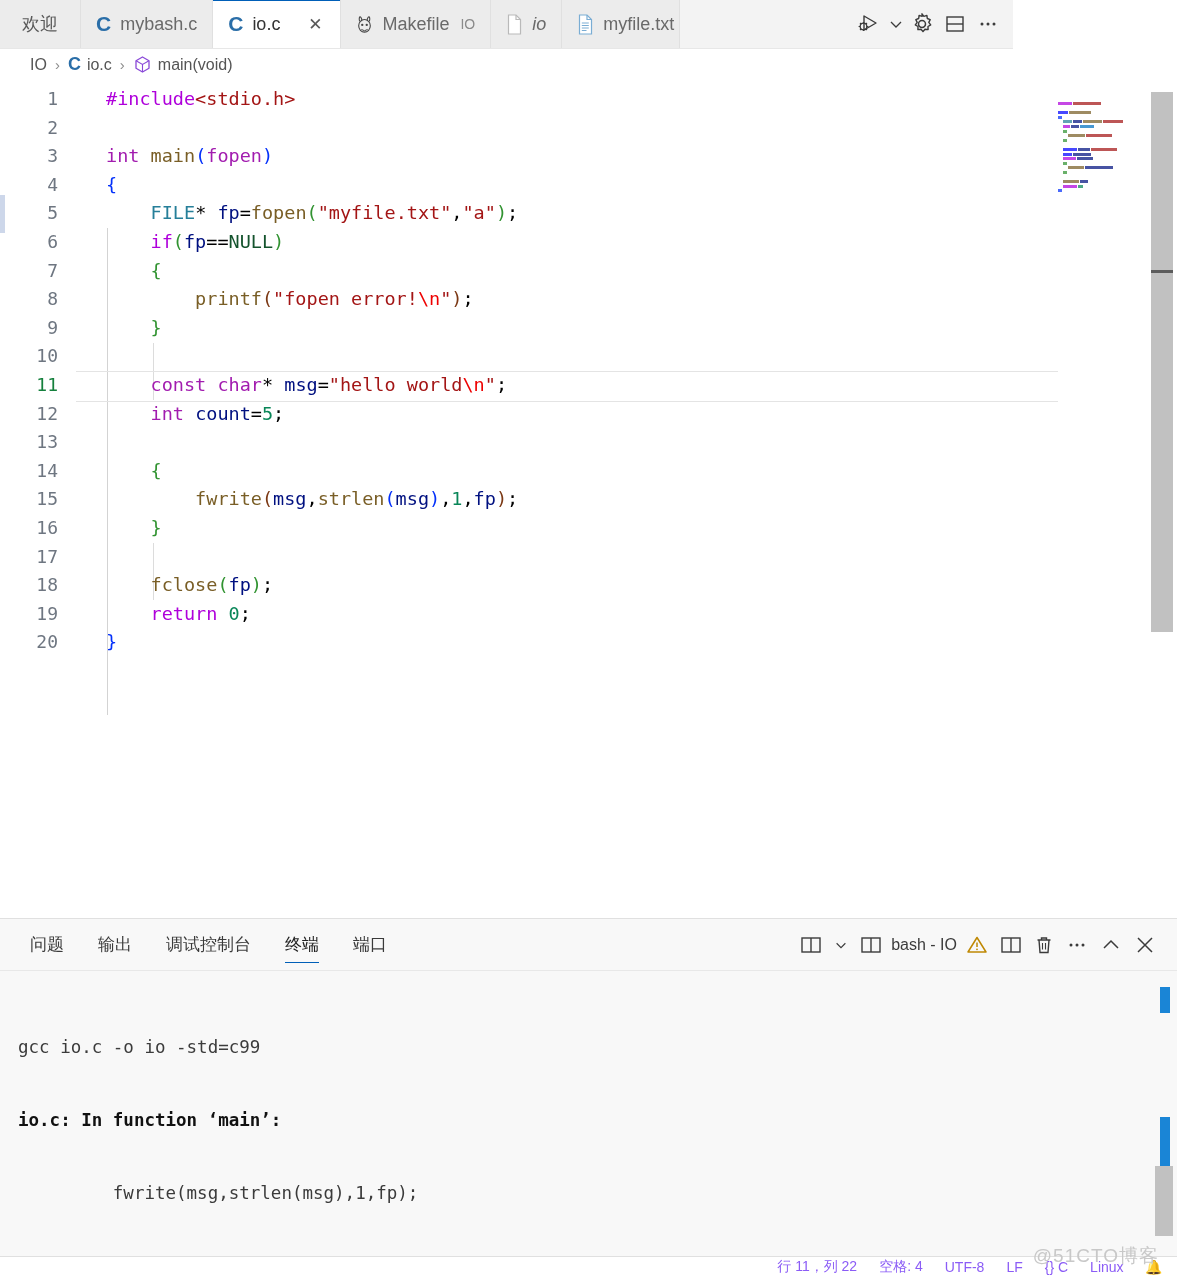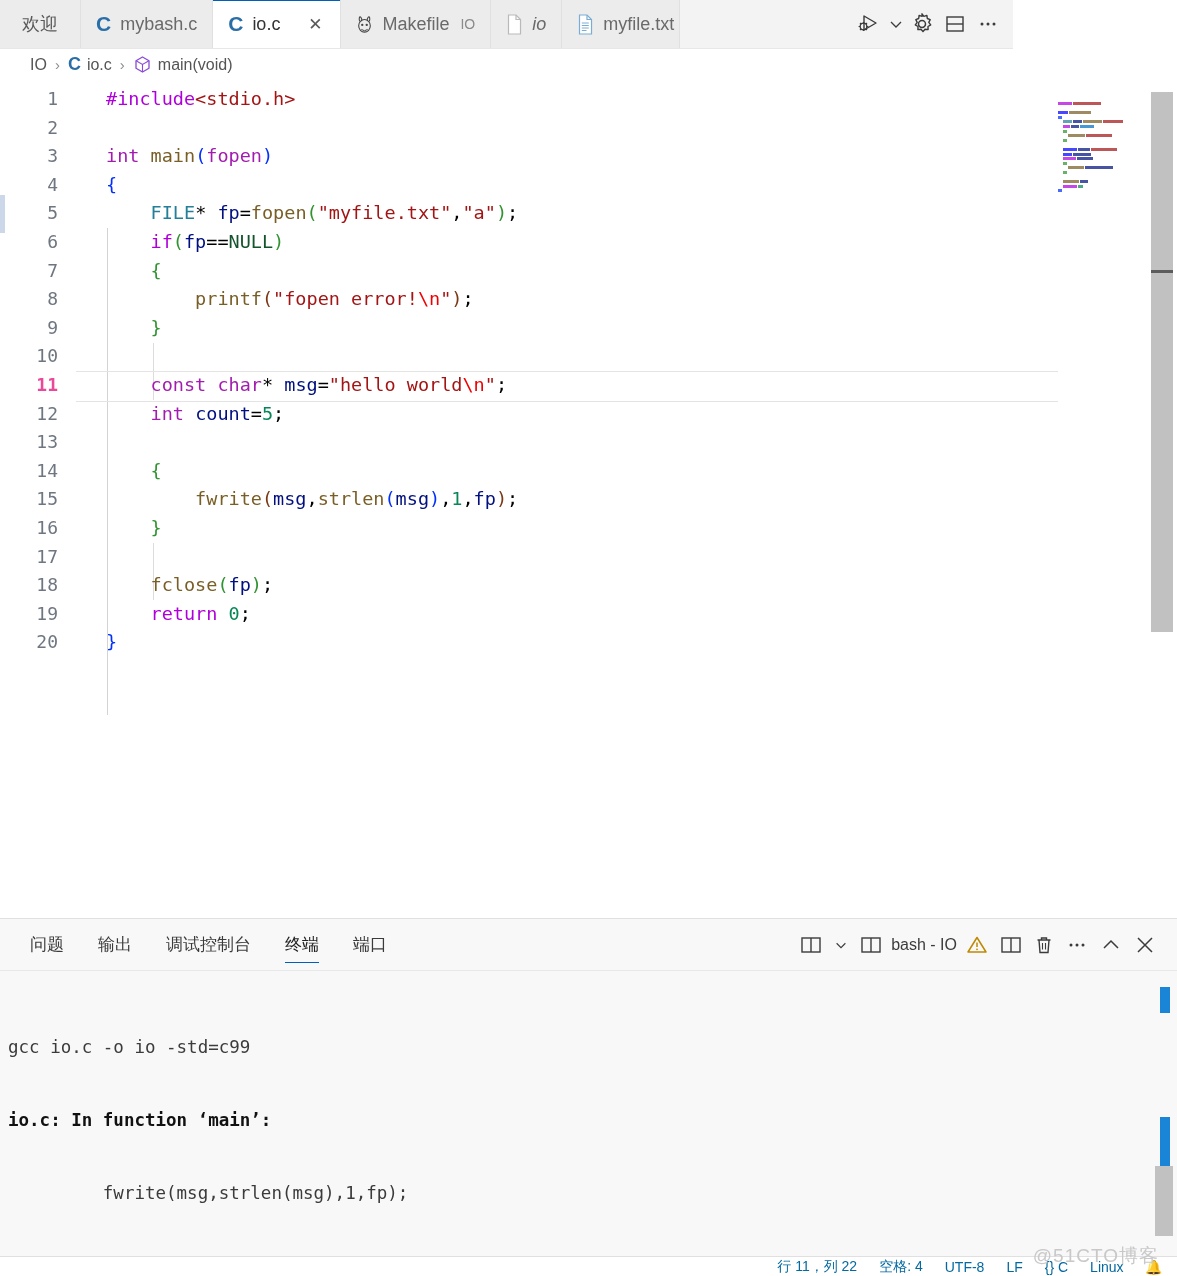--- a/index.html
+++ b/index.html
@@ -85,21 +85,21 @@
   .cline.current::before {
     content: ""; position: absolute; left: 76px; right: 115px; top: 0;
     border-top: 1px solid #e4e4e4; border-bottom: 1px solid #e4e4e4;
     height: 28.6px; pointer-events: none;
   }
   .lnum {
     width: 76px; text-align: right; padding-right: 18px;
     color: #6e7681; font-size: 18px; flex: none;
     font-family: "DejaVu Sans Mono", monospace;
   }
-  .cline.current .lnum { color: #ec4899; font-weight: bold; }
+  .cline.current .lnum { color: #15803d; font-weight: normal; }
   .ctext { padding-left: 30px; position: relative; z-index: 1; }
 
   
   .guide1, .guide2 {
     position: absolute; width: 1px; background: #d3d3d3; z-index: 0;
   }
   .guide1 { left: 107px; top: 143px; height: 487px; }
   .guide2a { position: absolute; left: 153px; top: 258px; height: 57px; width: 1px; background: #dcdcdc; }
   .guide2b { position: absolute; left: 153px; top: 458px; height: 57px; width: 1px; background: #dcdcdc; }
 
@@ -164,40 +164,40 @@
   .pact {
     height: 30px; display: flex; align-items: center; justify-content: center;
     color: #3b3b3b; cursor: pointer; gap: 5px; padding: 0 3px;
   }
   .term-name { font-size: 16px; color: #3b3b3b; white-space: nowrap; }
 
   .term-body {
     position: absolute; left: 0; top: 52px; right: 0; bottom: 0;
     font-family: "DejaVu Sans Mono", monospace;
     font-size: 17.5px; line-height: 24.2px; color: #3b3b3b;
-    padding: 16px 0 0 8px; white-space: pre; overflow: hidden;
+    padding: 16px 0 0 18px; white-space: pre; overflow: hidden;
   }
   .tline { height: 24.2px; white-space: pre; position: relative; }
   .t-b { font-weight: bold; color: #111111; }
   .t-warn { color: #c000c0; font-weight: bold; }
   .term-scroll {
     position: absolute; right: 4px; top: 52px; width: 18px; bottom: 20px;
   }
   .term-thumb {
     position: absolute; right: 0; bottom: 0; width: 18px; height: 70px;
     background: #c1c1c1;
   }
   .tmark { position: absolute; right: 3px; width: 10px; height: 26px; background: #1a85d6; }
 
   
   .statusbar {
     position: absolute; left: 0; bottom: 0; width: 1177px; height: 20px;
     background: #ffffff; border-top: 1px solid #e0e0e0;
     display: flex; align-items: center; justify-content: flex-end;
-    gap: 22px; padding-right: 14px; font-size: 14px; color: #0369a1;
+    gap: 22px; padding-right: 14px; font-size: 14px; color: #8b5cf6;
     overflow: hidden;
   }
   .sitem { white-space: nowrap; cursor: pointer; }
   .watermark {
     position: absolute; right: 18px; top: 1243px;
     font-size: 19px; color: #c8c8c8; letter-spacing: 1px;
     pointer-events: none; font-family: "Liberation Sans", sans-serif;
   }
   svg { display: block; }
 </style>

